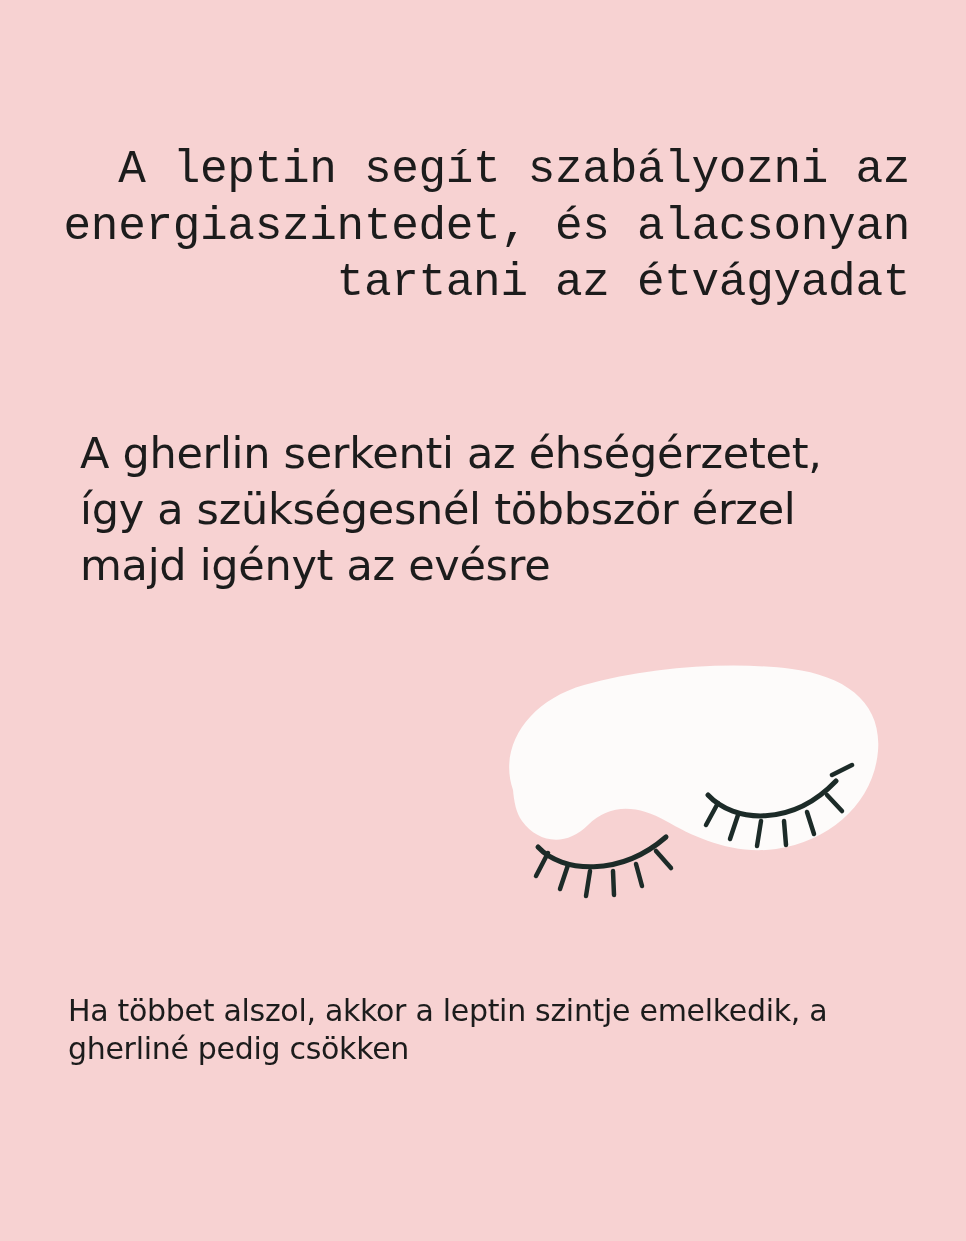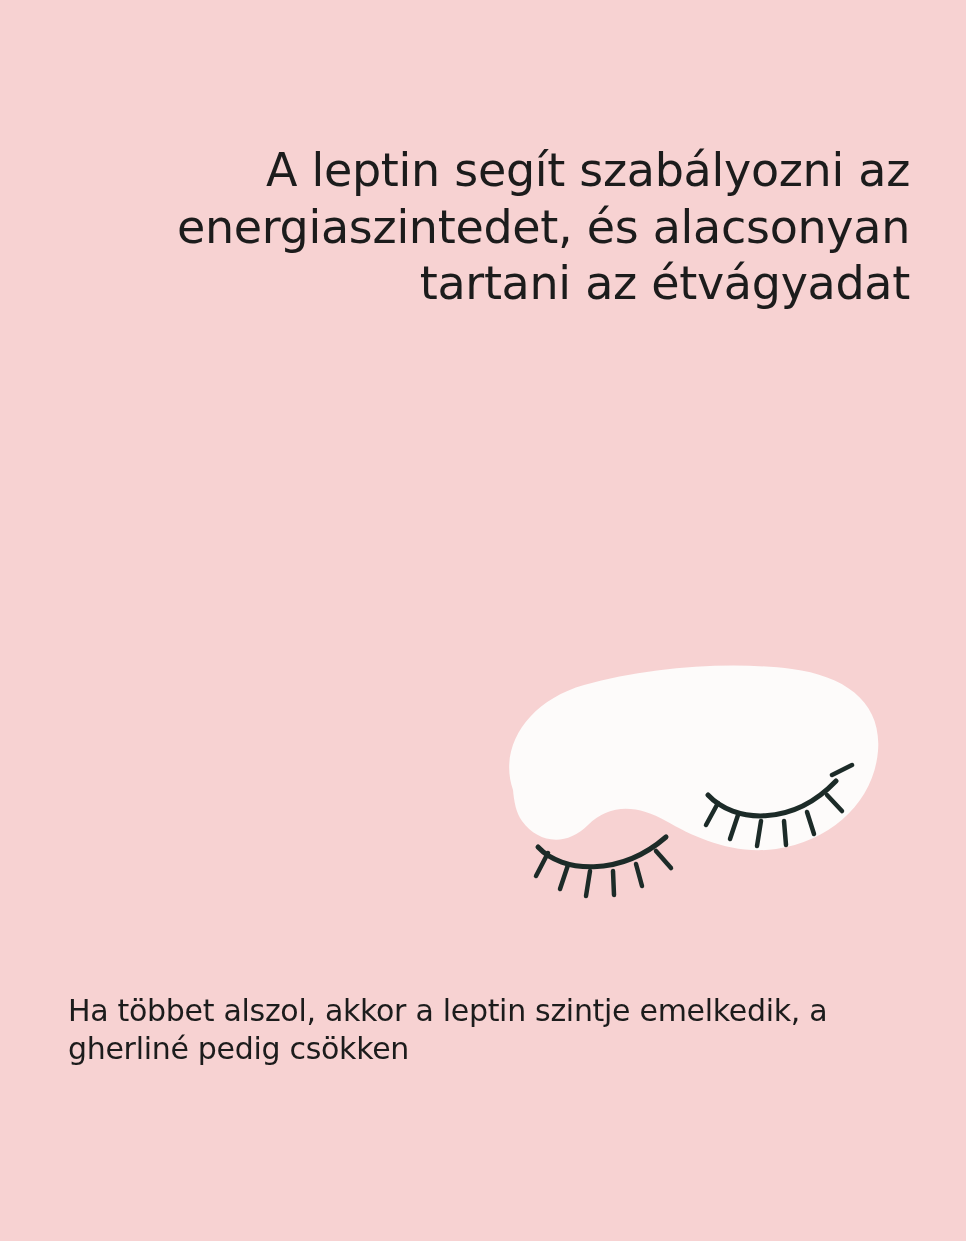--- a/index.html
+++ b/index.html
@@ -26,20 +26,21 @@
     font-weight: 400;
     letter-spacing: -0.3px;
   }
   #block-leptin {
     top: 96px;
     left: 58px;
     width: 852px;
     text-align: right;
     font-size: 46px;
     line-height: 1.23;
+    font-family: Liberation Mono, monospace;
   }
   #block-gherlin {
     top: 383px;
     left: 80px;
     width: 790px;
     text-align: left;
     font-size: 43px;
     line-height: 1.3;
   }
   #block-sleep {
@@ -58,20 +59,21 @@
     height: 270px;
   }
 </style>
 </head>
 <body>
 
 <div class="page">
 
   <p class="block" id="block-leptin">A leptin segít szabályozni az energiaszintedet, és alacsonyan tartani az étvágyadat</p>
 
+  <p class="block" id="block-gherlin">A gherlin serkenti az éhségérzetet, így a szükségesnél többször érzel majd igényt az evésre</p>
 
   <div class="mask-art">
     <svg viewBox="0 0 420 270" width="420" height="270" xmlns="http://www.w3.org/2000/svg">
       <path d="M33 135
                C18 92, 48 46, 104 30
                C168 12, 250 6, 312 14
                C366 21, 402 48, 398 96
                C394 146, 352 186, 296 194
                C252 200, 214 182, 186 166
                C158 150, 130 148, 108 170

